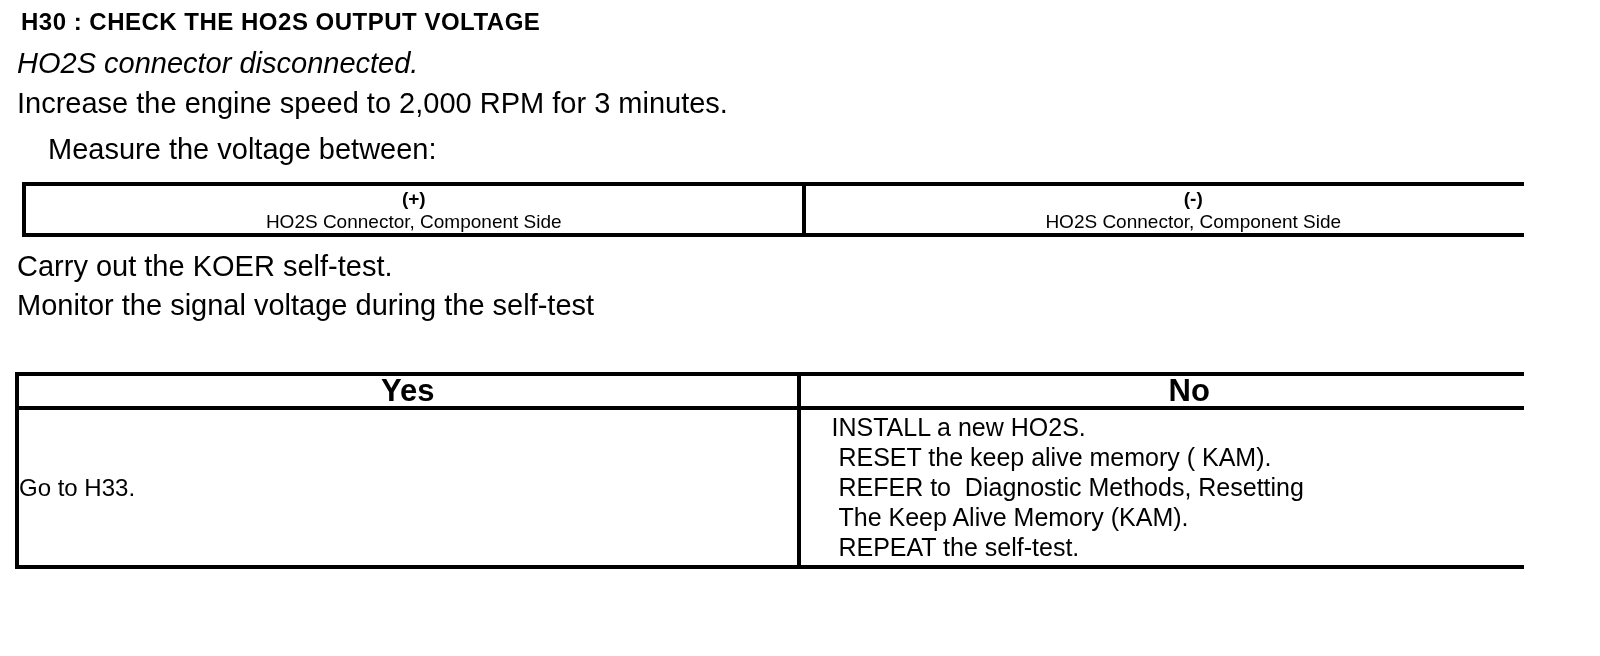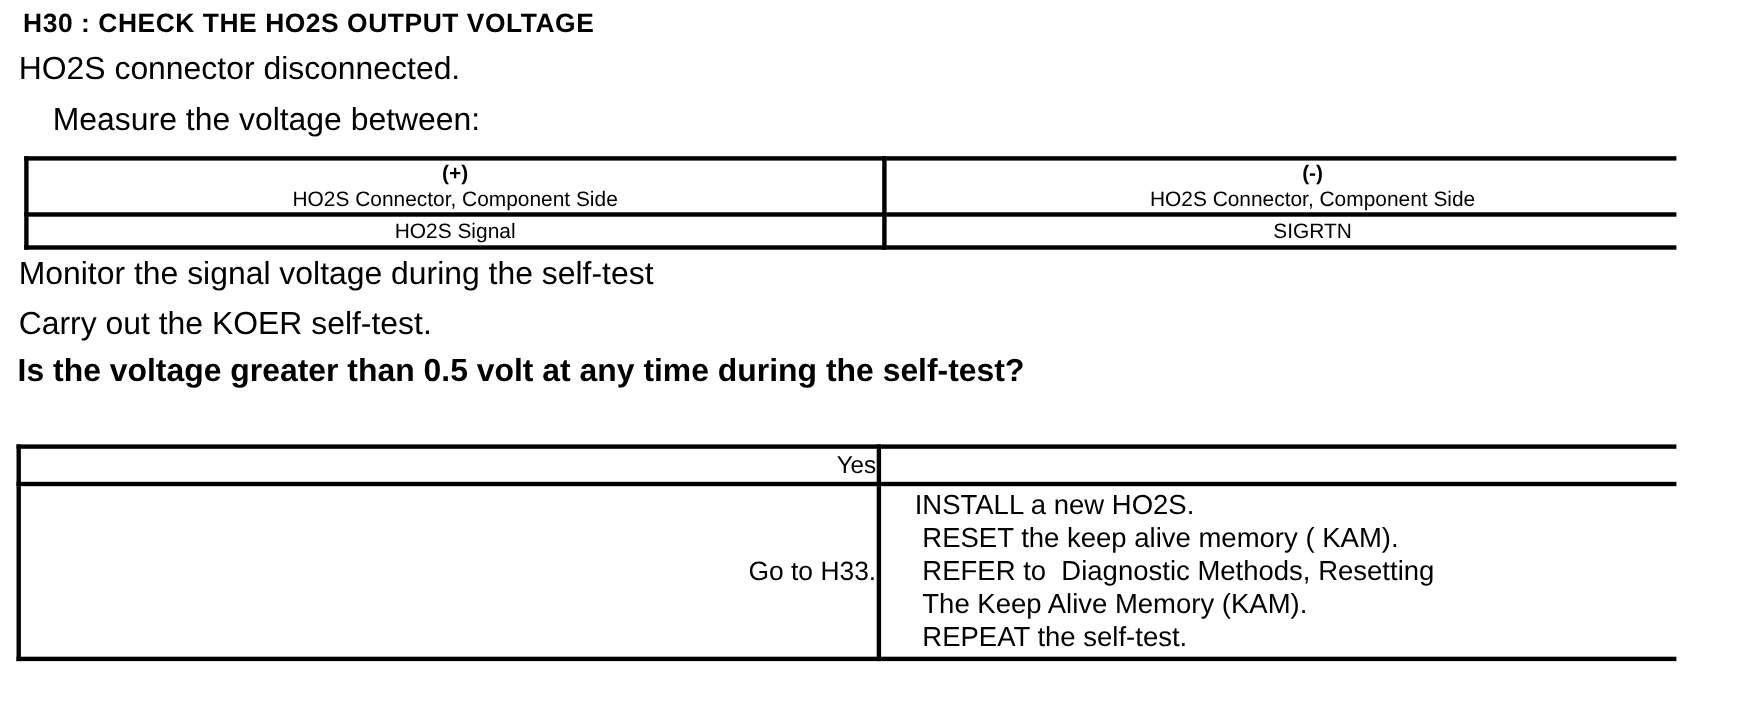--- a/index.html
+++ b/index.html
@@ -22,21 +22,21 @@
     line-height: 27px;
     font-weight: bold;
     letter-spacing: 0.5px;
   }
   .para {
     margin: 0 0 0 17px;
     font-size: 29px;
     line-height: 33px;
     font-weight: normal;
   }
-  .p1 { margin-top: 12px; }
+  .p1 { margin-top: 12px; font-style: italic; }
   .p2 { margin-top: 7px; }
   .p3 { margin-top: 13px; margin-left: 48px; }
   .p4 { margin-top: 13px; }
   .p5 { margin-top: 6px; }
   .question {
     margin: 9px 0 0 16px;
     font-size: 29px;
     line-height: 33px;
     font-weight: bold;
   }
@@ -68,28 +68,28 @@
   .measure-table .val-cell {
     height: 26px;
   }
   .result-table {
     margin: 50px 0 0 15px;
     width: 1567px;
   }
   .result-table td { width: 50%; }
   .result-table .rt-header {
     height: 30px;
-    text-align: right;
-    font-size: 22px;
+    text-align: center;
+    font-size: 31px;
     line-height: 26px;
-    font-weight: normal;
+    font-weight: bold;
   }
   .result-table .yes-cell {
     height: 153px;
-    text-align: right;
+    text-align: left;
     font-size: 24px;
   }
   .result-table .no-cell {
     height: 153px;
     vertical-align: top;
     text-align: left;
     padding: 2px 0 0 1px;
   }
   .no-line {
     font-size: 25px;
@@ -99,45 +99,41 @@
   }
 </style>
 </head>
 <body>
 
 <div class="page">
 
   <h1 class="title">H30 : CHECK THE HO2S OUTPUT VOLTAGE</h1>
 
   <p class="para p1">HO2S connector disconnected.</p>
+  <p class="para p2">Increase the engine speed to 2,000 RPM for 3 minutes.</p>
   <p class="para p3">Measure the voltage between:</p>
 
   <table class="measure-table">
     <tbody>
       <tr>
         <td class="hdr-cell">
           <div class="polarity">(+)</div>
           <div>HO2S Connector, Component Side</div>
         </td>
         <td class="hdr-cell">
           <div class="polarity">(-)</div>
           <div>HO2S Connector, Component Side</div>
         </td>
       </tr>
-      <tr>
-        <td class="val-cell">HO2S Signal</td>
-        <td class="val-cell">SIGRTN</td>
-      </tr>
     </tbody>
   </table>
 
+  <p class="para p4">Carry out the KOER self-test.</p>
   <p class="para p5">Monitor the signal voltage during the self-test</p>
-  <p class="para p4">Carry out the KOER self-test.</p>
 
-  <p class="question">Is the voltage greater than 0.5 volt at any time during the self-test?</p>
 
   <table class="result-table">
     <tbody>
       <tr>
         <td class="rt-header">Yes</td>
         <td class="rt-header">No</td>
       </tr>
       <tr>
         <td class="yes-cell">Go to H33.</td>
         <td class="no-cell">

